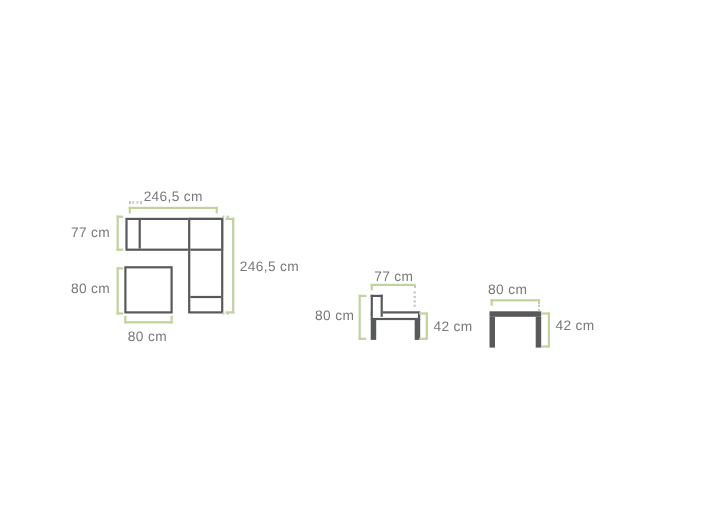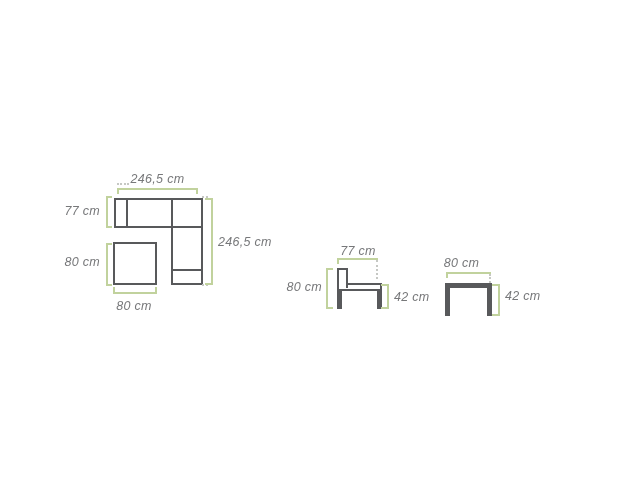--- a/index.html
+++ b/index.html
@@ -8,21 +8,21 @@
     font-family:"Liberation Sans",sans-serif;
   }
   .group{position:absolute;inset:0;}
   .outline{position:absolute;box-sizing:border-box;border:2px solid #58595b;background:#ffffff;}
   .solid{position:absolute;background:#58595b;}
   .dim{position:absolute;background:#c1d29d;}
   .dot-h{position:absolute;height:0;border-top:2px dotted #c6c8c4;}
   .dot-v{position:absolute;width:0;border-left:2px dotted #c6c8c4;}
   .lbl{
     position:absolute;color:#77787a;font-size:12.5px;line-height:13px;
-    letter-spacing:.3px;white-space:nowrap;font-style:italic;
+    letter-spacing:.3px;white-space:nowrap;
   }
   .center{text-align:center;}
   .right{text-align:right;}
 </style>
 </head>
 <body>
 
 <div class="canvas">
 
   <div class="group">

